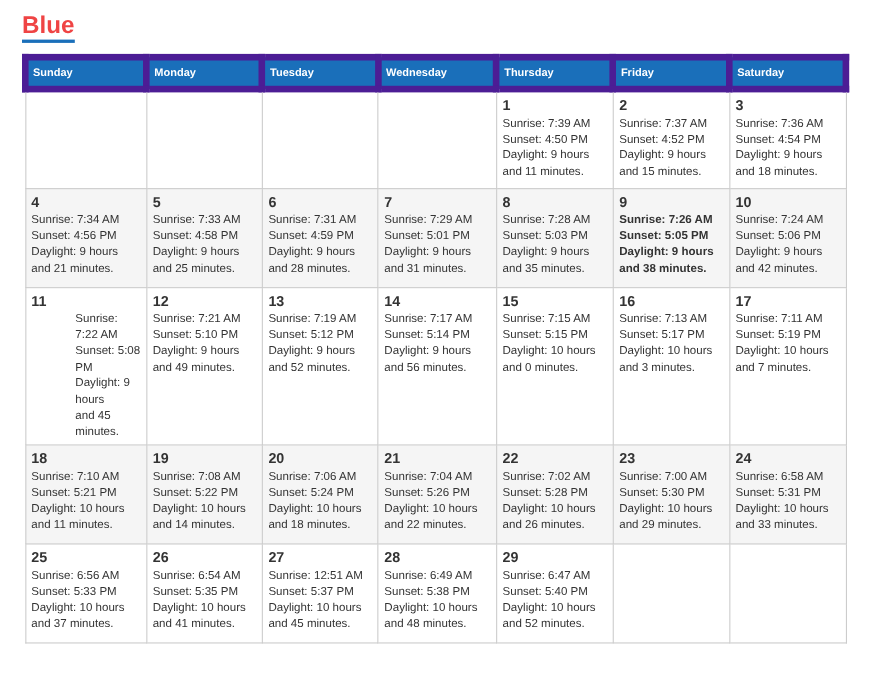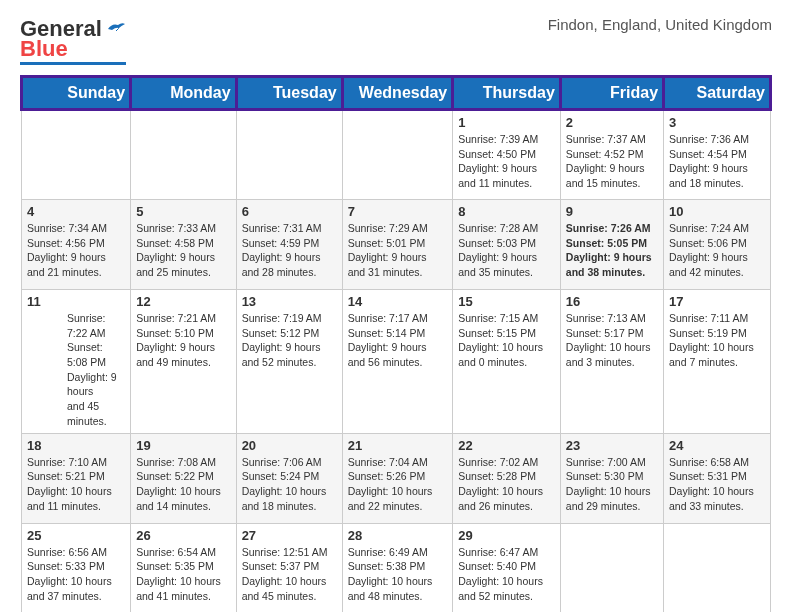--- a/index.html
+++ b/index.html
@@ -41,24 +41,24 @@
     }
     .calendar {
       width: 100%;
       border-collapse: collapse;
       font-size: 11px;
     }
     .calendar thead tr th {
       background: #1a6fba;
       color: #fff;
       padding: 6px 4px;
-      font-size: 16px;
+      font-size: 10px;
       font-weight: bold;
-      text-align: right;
-      border: 3px solid #4c1d95;
+      text-align: left;
+      border: 6px solid #4c1d95;
     }
     .calendar tbody tr td {
       border: 1px solid #ccc;
       vertical-align: top;
       padding: 4px 5px;
       width: 113px;
       height: 90px;
       background: #fff;
     }
     .calendar tbody tr:nth-child(even) td {
@@ -78,32 +78,24 @@
     }
     .empty-cell {
       background: #fff !important;
     }
   </style>
 </head>
 <body>
 
 <div class="header-area">
   <div class="logo">
-    <div style="display:flex;align-items:center;gap:2px;">
-      <span style="font-size:22px;font-weight:bold;color:#333;">General</span>
-      <svg width="20" height="16" viewBox="0 0 20 16" style="margin-left:2px;">
-        <path d="M2,8 Q6,2 12,4 Q16,1 19,3 Q15,5 13,7 Q10,6 6,9 Z" fill="#1a6fba"></path>
-        <path d="M12,4 Q14,8 10,10" fill="none" stroke="#1a6fba" stroke-width="1"></path>
-      </svg>
-    </div>
     <div style="font-size:22px;font-weight:bold;color:#ef4444;line-height:1;margin-top:-4px;">Blue</div>
     <div class="logo-underline"></div>
   </div>
   <div class="title-area">
-    <div class="subtitle">Findon, England, United Kingdom</div>
   </div>
 </div>
 
 <table class="calendar">
   <thead>
     <tr>
     <th>Sunday</th>
         <th>Monday</th>
         <th>Tuesday</th>
         <th>Wednesday</th>

